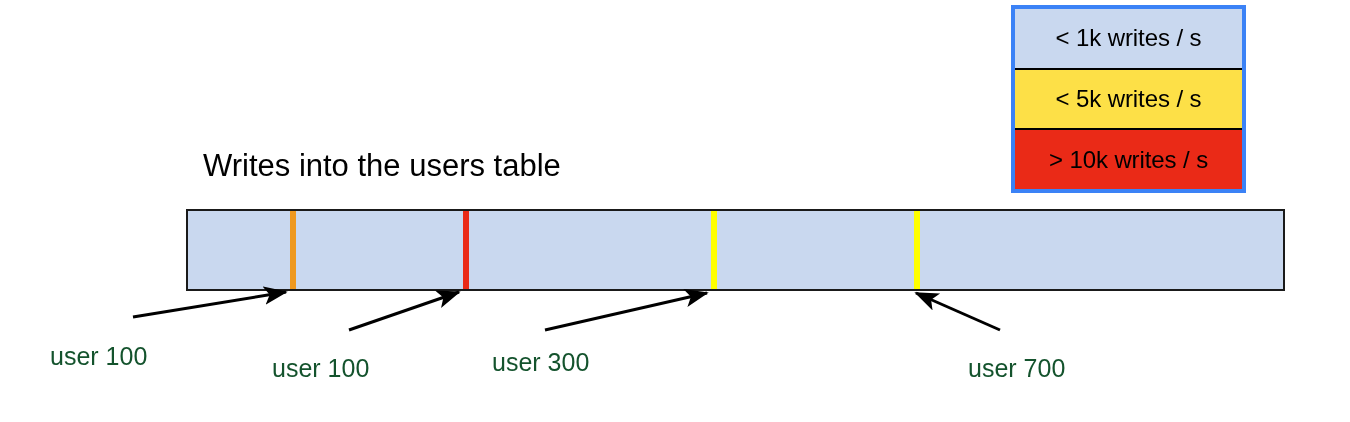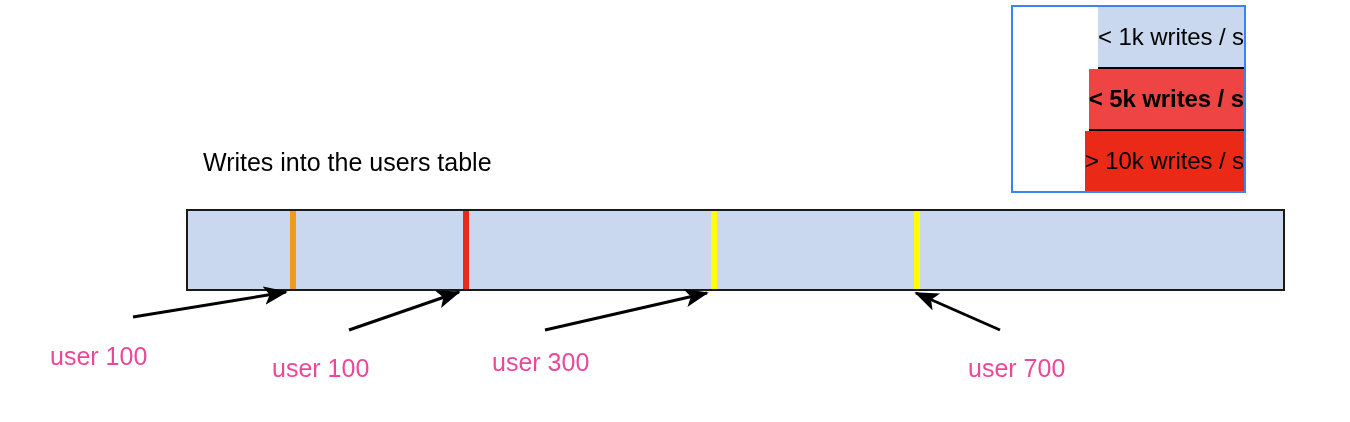--- a/index.html
+++ b/index.html
@@ -20,25 +20,24 @@
     overflow: hidden;
   }
 
   
   #legend {
     position: absolute;
     left: 1011px;
     top: 5px;
     width: 235px;
     height: 188px;
-    border: 2px solid #3b82f6;
+    border: 4px solid #3b82f6;
     box-sizing: border-box;
     display: flex;
     flex-direction: column;
-    align-items: flex-end;
   }
   .legend-row {
     flex: 1 1 0;
     display: flex;
     align-items: center;
     justify-content: center;
     box-sizing: border-box;
     border-bottom: 2px solid #000000;
     position: relative;
   }
@@ -51,21 +50,21 @@
     line-height: 1;
     white-space: nowrap;
     letter-spacing: -0.1px;
   }
 
   
   #chart-title {
     position: absolute;
     left: 203px;
     top: 146px;
-    font-size: 25px;
+    font-size: 31px;
     color: #000000;
     white-space: nowrap;
     line-height: 1.3;
   }
 
   
   #table-bar {
     position: absolute;
     left: 186px;
     top: 209px;
@@ -79,21 +78,21 @@
     position: absolute;
     top: 0px;
     width: 6px;
     height: 100%;
   }
 
   
   .callout-label {
     position: absolute;
     font-size: 25px;
-    color: #ec4899;
+    color: #14532d;
     white-space: nowrap;
     line-height: 1.3;
   }
 
   
   #arrows {
     position: absolute;
     left: 0;
     top: 0;
     width: 1350px;
@@ -103,21 +102,21 @@
 </style>
 </head>
 <body style="background: rgb(255, 255, 255);">
 
 <div id="canvas" style="background: rgb(255, 255, 255);">
 
   <div id="legend">
     <div class="legend-row" style="background: rgb(201, 216, 239);">
       <span class="legend-label">&lt; 1k writes / s</span>
     </div>
-    <div class="legend-row" style="background: #ef4444; font-weight: bold;">
+    <div class="legend-row" style="background: #fde047;">
       <span class="legend-label">&lt; 5k writes / s</span>
     </div>
     <div class="legend-row" style="background: rgb(234, 42, 23);">
       <span class="legend-label">&gt; 10k writes / s</span>
     </div>
   </div>
 
   <div id="chart-title">Writes into the users table</div>
 
   <div id="table-bar" style="background: rgb(201, 216, 239); border-color: rgb(26, 26, 26);">

